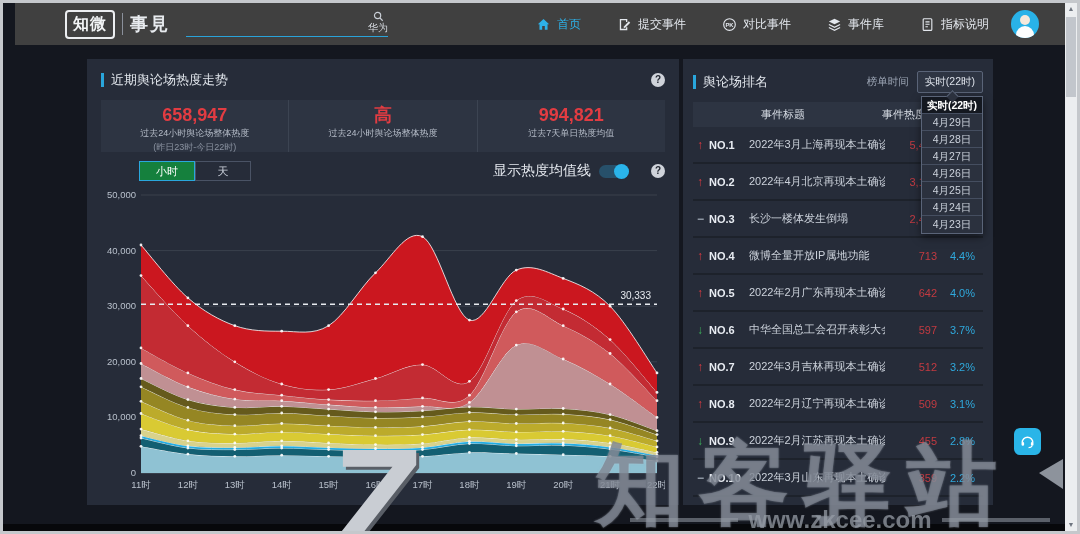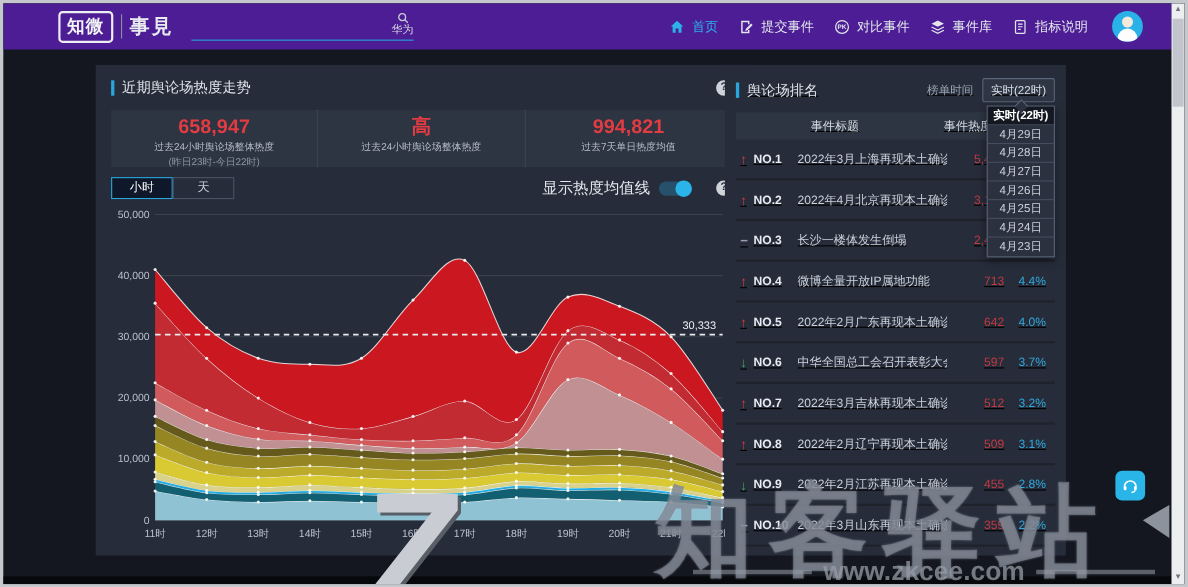--- a/index.html
+++ b/index.html
@@ -2,66 +2,66 @@
 <html><head>
 <meta charset="utf-8">
 <style>
   * { margin:0; padding:0; box-sizing:border-box; }
   html,body { width:1080px; height:534px; overflow:hidden; background:#fff;
     font-family:"Liberation Sans","DejaVu Sans",sans-serif; }
   .window { position:relative; width:1080px; height:534px; border:3px solid #c5c8cc;
     background:#14171f; overflow:hidden; }
 
   
-  .navbar { position:absolute; left:0; top:0; right:12px; height:42px; background:#4c1d95;
+  .navbar { position:absolute; left:12px; top:0; right:12px; height:42px; background:#404040;
     display:flex; align-items:center; z-index:5; }
   .logo { display:flex; align-items:center; margin-left:50px; }
   .logo-box { border:2px solid #eceef1; border-radius:4px; color:#f2f4f6; font-weight:bold;
     font-size:16px; padding:2px 6px; letter-spacing:1px; }
   .logo-sep { width:1px; height:22px; background:#8a909b; margin:0 7px; }
   .logo-sub { color:#e8ebef; font-weight:bold; font-size:18px; letter-spacing:2px; }
   .search { display:flex; align-items:flex-end; margin-left:16px; width:202px;
     border-bottom:1px solid #2aa3d9; padding-bottom:3px;flex-direction:column; }
   .search svg { width:11px; height:11px; margin-right:4px; }
   .search-text { color:#d8dce2; font-size:10px; line-height:11px; }
-  .nav-items { margin-left:auto; display:flex; align-items:center; gap:18px; margin-right:22px; }
+  .nav-items { margin-left:auto; display:flex; align-items:center; gap:36px; margin-right:22px; }
   .nav-item { display:flex; align-items:center; gap:6px; color:#e3e7ed; font-size:12px; cursor:pointer; }
   .nav-item.active { color:#2db1e8; }
   .nav-item svg { width:15px; height:15px; }
   .avatar { width:28px; height:28px; border-radius:50%; background:#29b2e8; margin-right:26px;
     position:relative; overflow:hidden; }
   .avatar::before { content:""; position:absolute; left:9px; top:5px; width:10px; height:10px;
     border-radius:50%; background:#f5e9dc; }
   .avatar::after { content:""; position:absolute; left:5px; top:16px; width:18px; height:12px;
     border-radius:9px 9px 0 0; background:#fdfdfd; }
 
   
   .panel { position:absolute; top:56px; height:446px; background:#262c39; }
   .trend-panel { left:84px; width:592px; padding:12px 14px 0; }
-  .ranking-panel { left:656px; width:310px; padding:12px 10px 0;text-decoration:underline; }
+  .ranking-panel { left:680px; width:310px; padding:12px 10px 0; }
   .panel-header { display:flex; align-items:center; }
   .title-bar { width:3px; height:14px; background:#29a6dc; margin-right:7px; }
   .panel-title { color:#e1e6ec; font-size:13px; }
   .spacer { flex:1; }
   .q-icon { width:14px; height:14px; border-radius:50%; background:#cfd3da; color:#232832;
     font-size:10px; font-weight:bold; text-align:center; line-height:14px; }
 
   
   .stats { margin-top:11px; height:52px; background:#2d3442; display:flex; }
   .stat { flex:1; text-align:center; padding-top:5px; position:relative; }
   .stat + .stat { border-left:1px solid #3c4452; }
   .stat-value { color:#e23c42; font-size:18px; font-weight:bold; line-height:20px; }
   .stat-label { color:#b6bdc9; font-size:9px; margin-top:2px; }
   .stat-sub { color:#8b93a1; font-size:9px; margin-top:1px; }
 
   
   .controls { margin-top:9px; display:flex; align-items:center; }
   .tab { width:56px; height:20px; font-size:11px; text-align:center; line-height:19px;
     color:#c9cfd9; border:1px solid #4a5365; cursor:pointer; }
-  .tab.active { background:#0f172a; border-color:#2aa7dd; color:#fff; }
+  .tab.active { background:#15803d; border-color:#2aa7dd; color:#fff;margin-left:38px; }
   .toggle-label { color:#e3e7ed; font-size:14px; margin-right:8px; }
   .switch { width:30px; height:13px; border-radius:7px; background:#27506a; position:relative; cursor:pointer; }
   .switch::after { content:""; position:absolute; right:0; top:-1px; width:15px; height:15px;
     border-radius:50%; background:#2ab4ea; }
   .controls .q-icon { margin-left:22px; }
 
   .chart-wrap { margin-top:4px; }
   .chart-wrap svg { display:block; }
 
   

